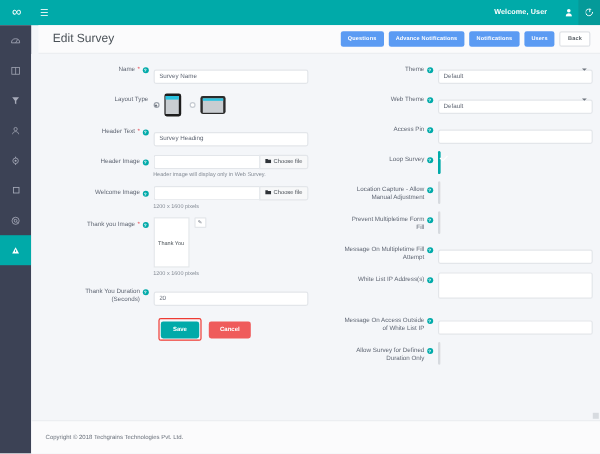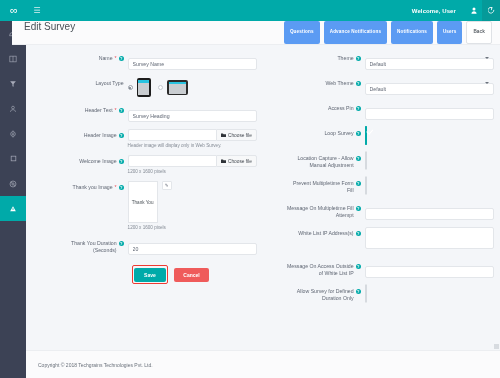--- a/index.html
+++ b/index.html
@@ -43,22 +43,22 @@
   }
   .side-item {
     height: 25px; display: flex; align-items: center; justify-content: center;
     color: #a7abb9;
   }
   .side-item.active { background: #00aaa9; color: #fff; }
   .side-item svg { display: block; }
 
   
   .page-header {
-    position: absolute; top: 21px; left: 12px; right: 0; height: 24px;
-    background: #fbfbfc; display: flex; 
+    position: absolute; top: 21px; left: 32px; right: 0; height: 24px;
+    background: #fbfbfc; display: flex; align-items: center;
     padding: 0 8px 0 12px; border-bottom: 1px solid #eceef1;
   }
   .page-title { font-size: 10px; color: #4a5157; font-weight: 400; }
   .ph-spacer { flex: 1; }
   .btn-hdr {
     background: #5b9bf3; color: #fff; border: none; border-radius: 2px;
     font-size: 4.6px; font-weight: bold; padding: 4px 6px; margin-left: 4px;
     font-family: "Liberation Sans", sans-serif; cursor: pointer;
     letter-spacing: .15px; line-height: 1;
   }

